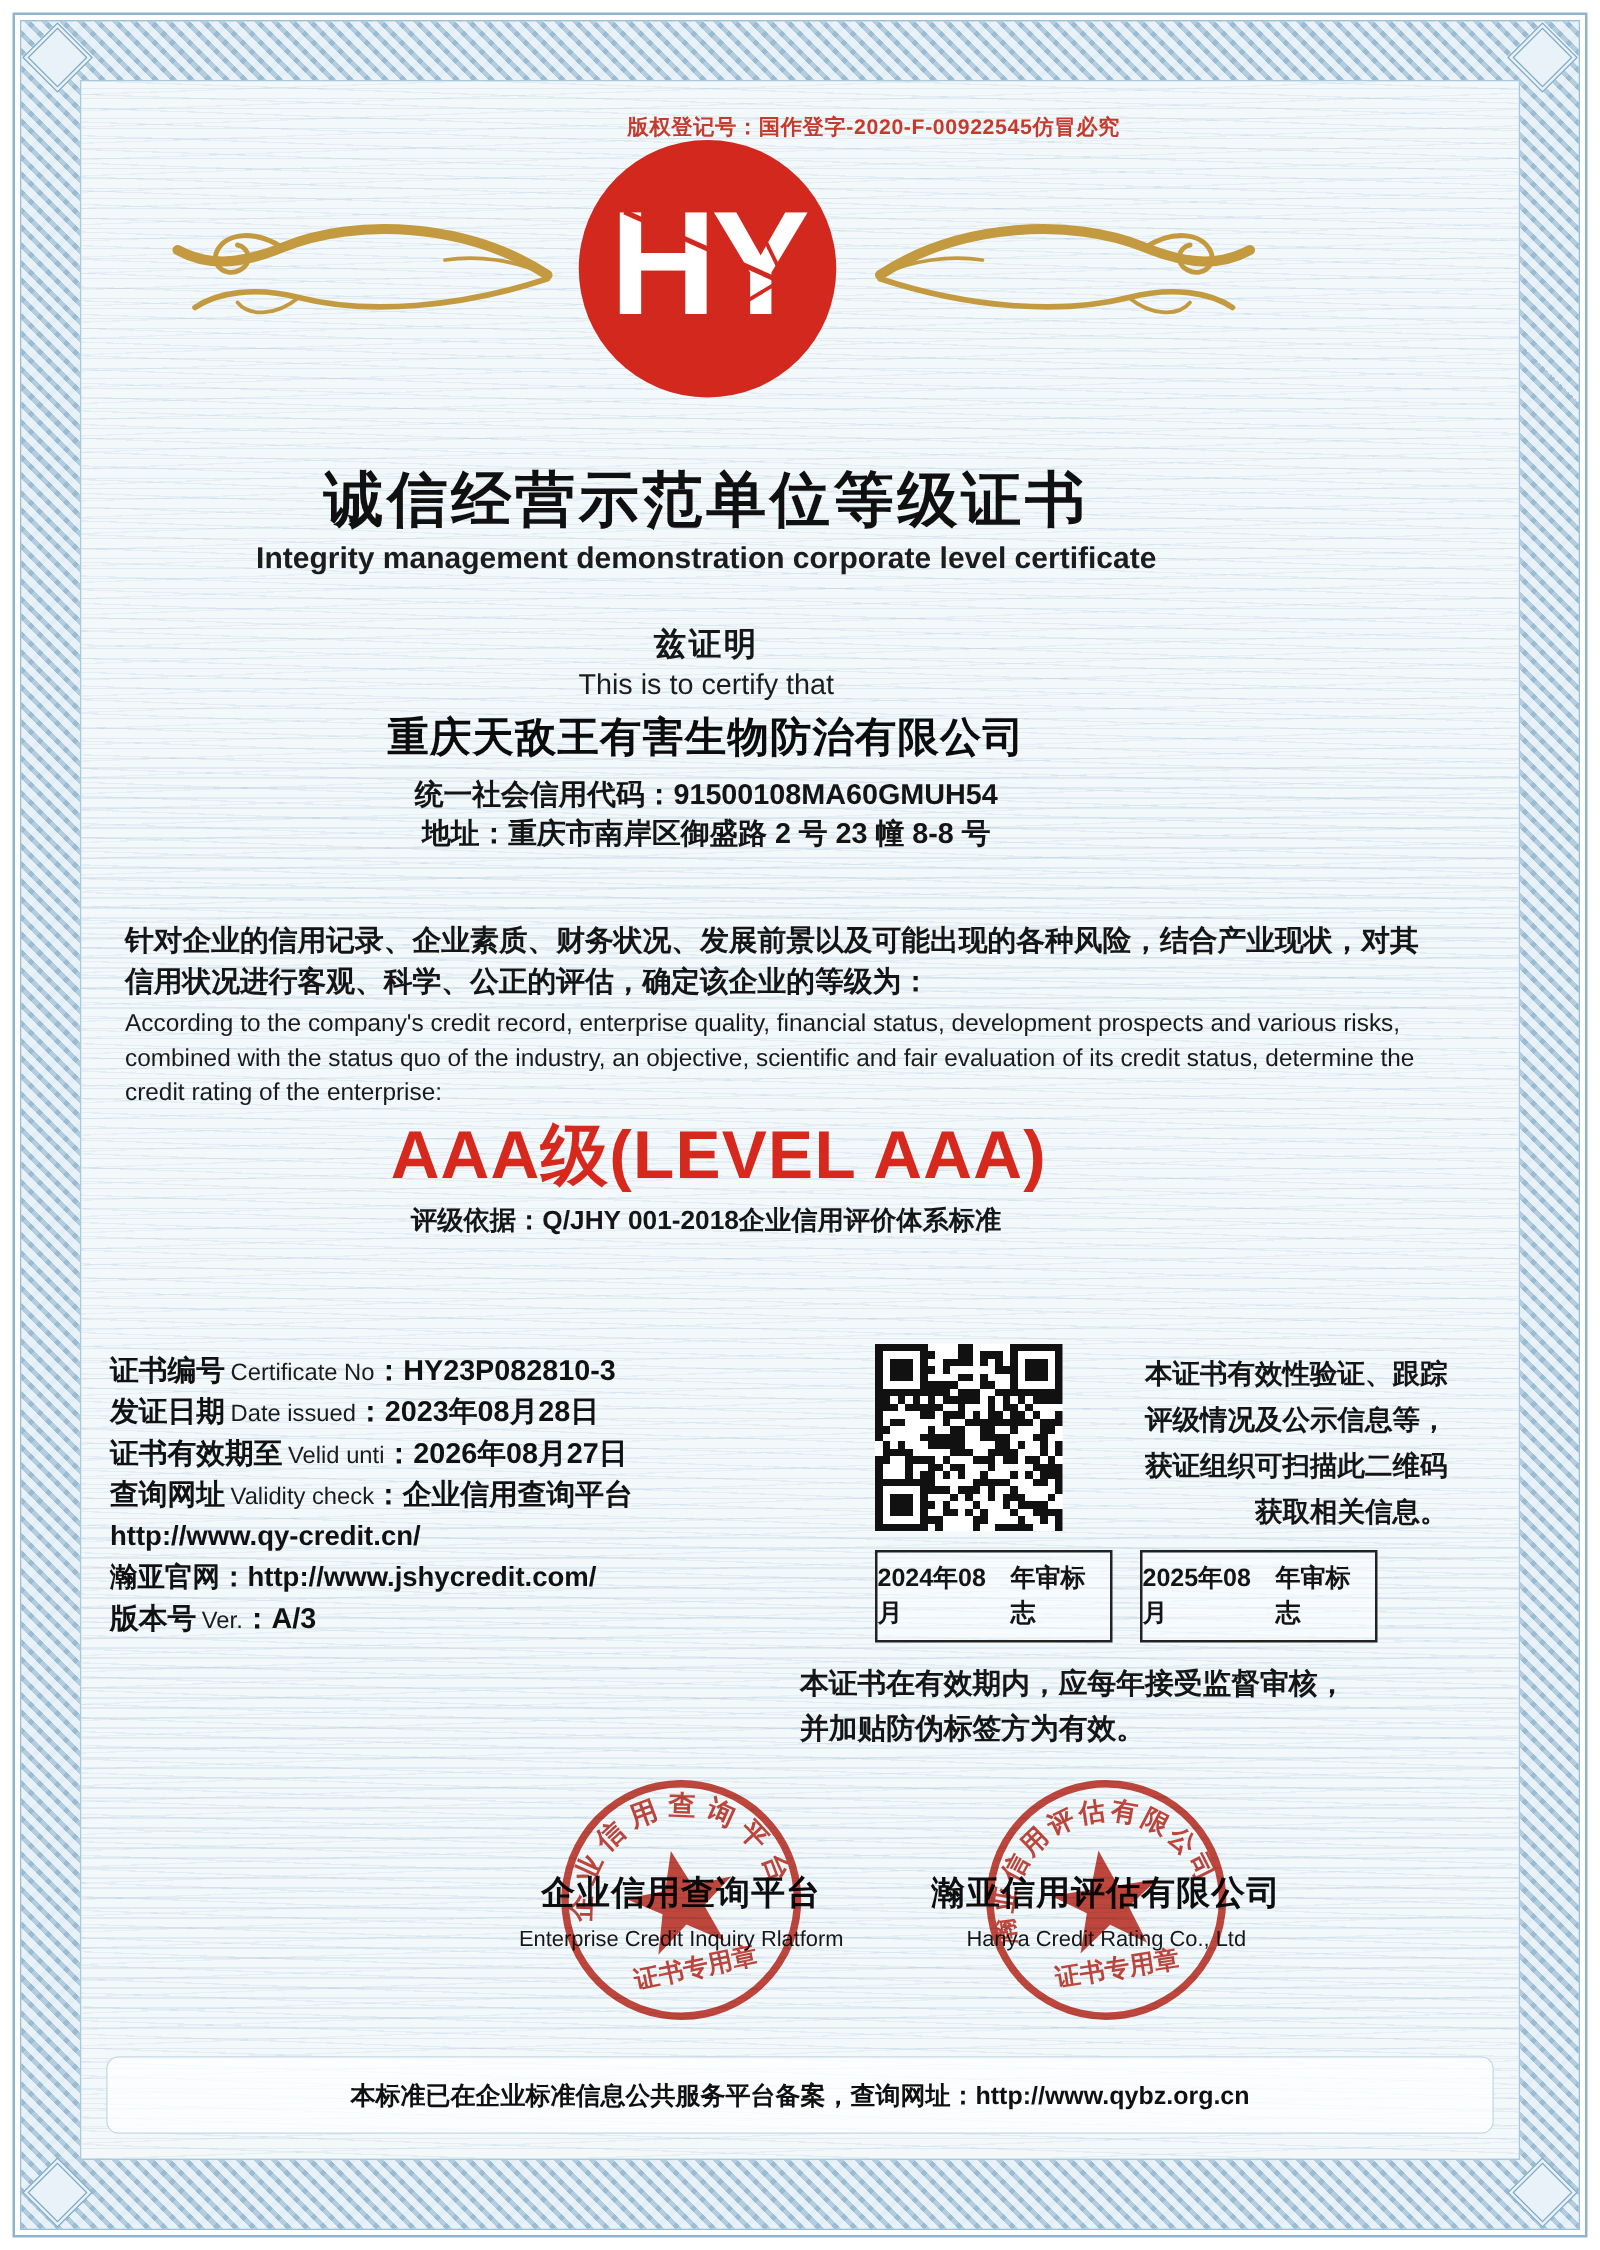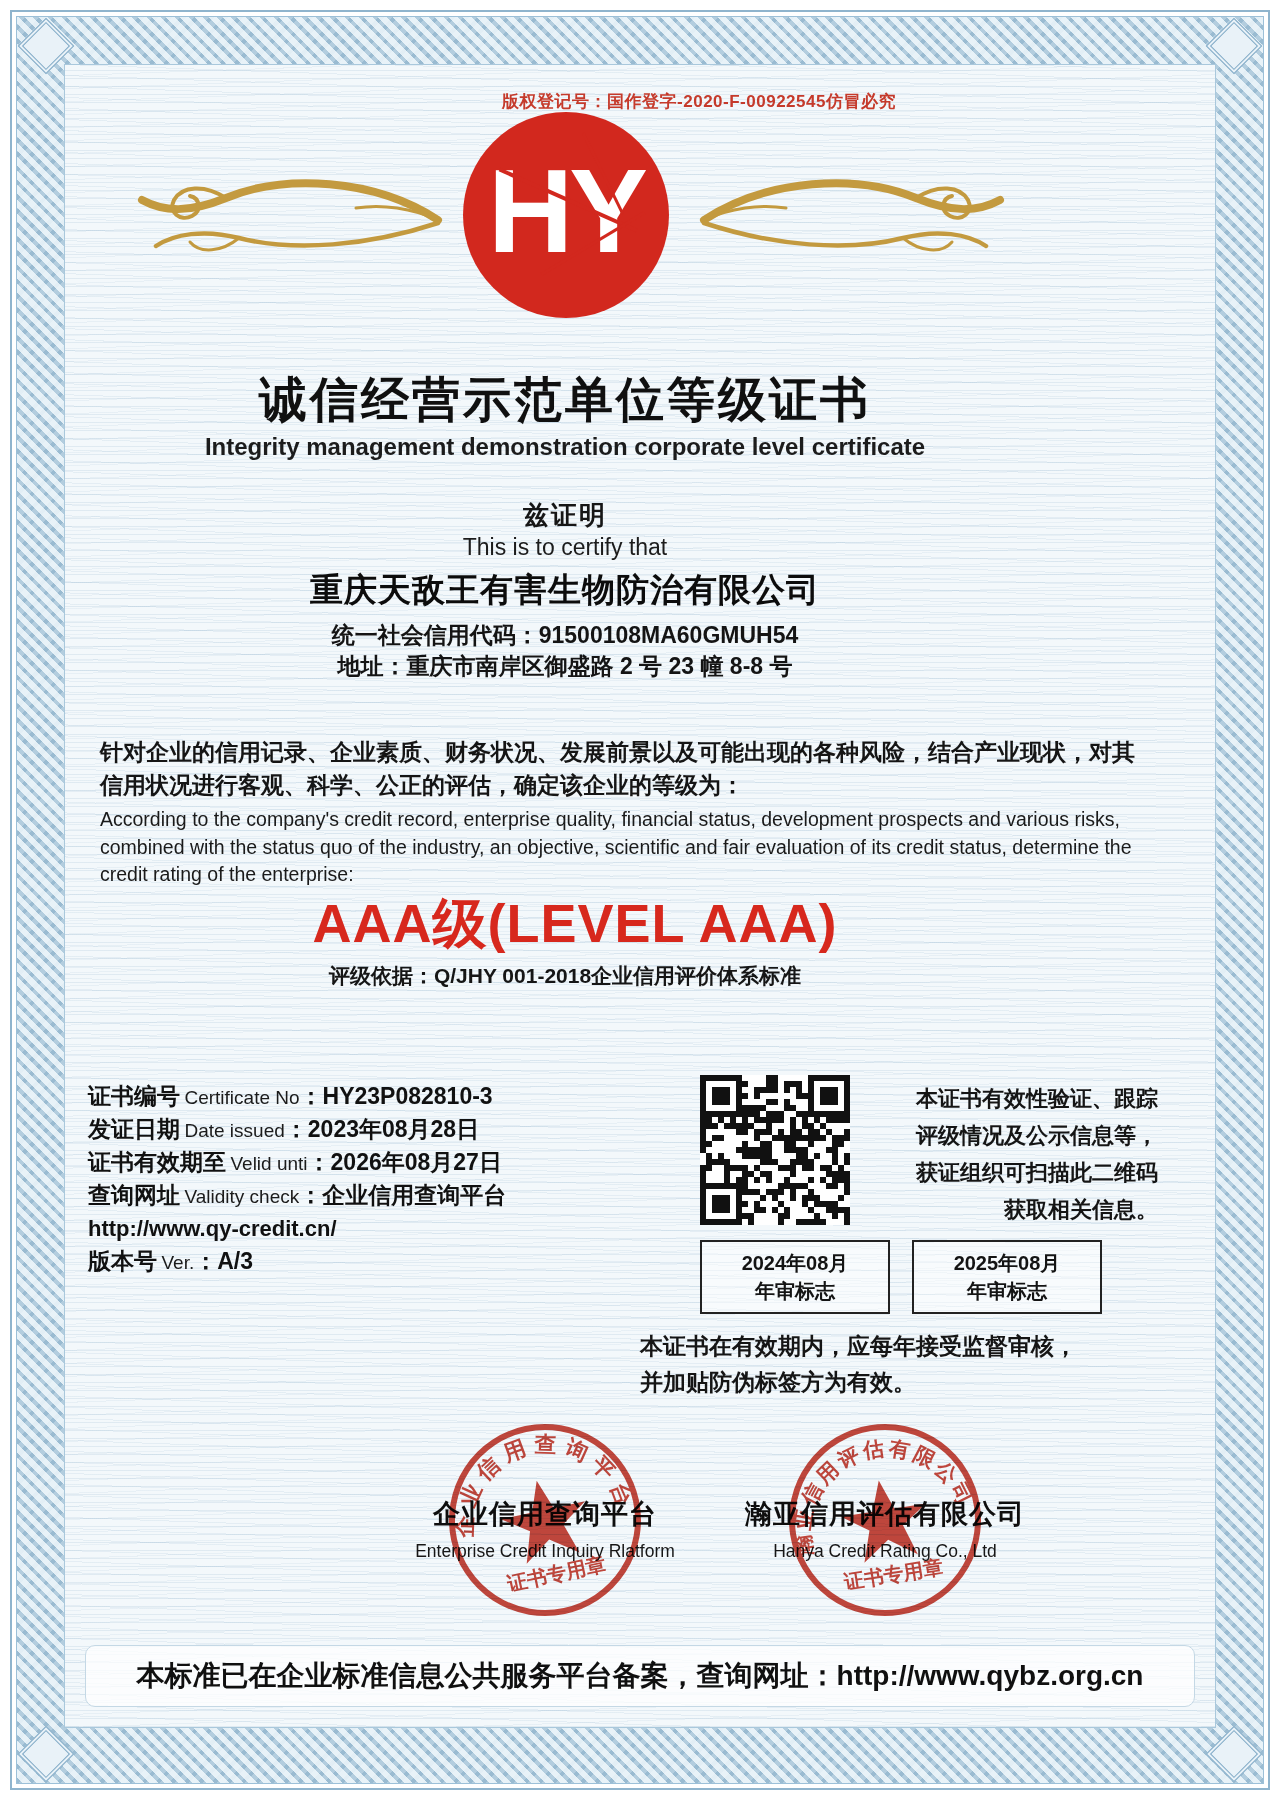--- a/index.html
+++ b/index.html
@@ -83,21 +83,21 @@
   .lab-en { font-size:19px; font-weight:500; color:#1b1b1b; }
   .colon  { font-size:23px; font-weight:700; }
   .val    { font-size:23px; font-weight:600; }
   .urlline{ font-size:22px; font-weight:700; }
   
   .qr-box { top:1075px; left:700px; width:150px; height:150px; background:#ffffff; }
   .qr-note { top:1080px; left:868px; width:290px; text-align:right; }
   .qr-note div { font-size:22px; line-height:37px; font-weight:600; color:#151515; }
   .mark-box {
     top:1240px; width:190px; height:74px; border:2px solid #222;
-    display:flex; flex-direction:column; align-items:center; justify-content:center;
+    display:flex; flex-direction:row; align-items:center; justify-content:center;
     background:rgba(255,255,255,.45);
   }
   .mark-box.b1 { left:700px; } .mark-box.b2 { left:912px; }
   .mark-box div { font-size:20px; font-weight:600; color:#141414; line-height:28px; }
   .validity-note { top:1328px; left:640px; width:480px; text-align:left; }
   .validity-note div { font-size:23px; line-height:36px; font-weight:600; color:#151515; }
   
   .org-block { text-align:center; }
   .org-cn { font-size:27px; font-weight:800; color:#0e0e0e; letter-spacing:1px; }
   .org-en { font-size:17.5px; color:#161616; margin-top:9px; }
@@ -105,21 +105,21 @@
   .org-right { top:1496px; left:635px; width:500px; }
   .seal { width:212px; height:212px; z-index:8; mix-blend-mode:multiply; opacity:.93; }
   .seal.s-left  { top:1414px; left:439px; transform:rotate(-12deg); }
   .seal.s-right { top:1414px; left:779px; transform:rotate(-9deg); }
   
   .footer-bar {
     top:1645px; left:85px; width:1110px; height:62px; border-radius:10px;
     background:rgba(255,255,255,.75); border:1px solid #c4d8e5;
     display:flex; align-items:center; justify-content:center;
   }
-  .footer-text { font-size:28px; font-weight:700; color:#101010; }
+  .footer-text { font-size:20px; font-weight:700; color:#101010; }
 </style>
 </head>
 <body>
 
 <div class="page">
 
   <div class="frame-outer"></div>
   <div class="frame-band"></div>
   <div class="corner tl"></div>
   <div class="corner tr"></div>
@@ -180,20 +180,21 @@
     </div>
     <div class="detail-line">
       <span class="lab-cn">证书有效期至</span>
       <span class="lab-en">Velid unti</span><span class="colon">：</span><span class="val">2026年08月27日</span>
     </div>
     <div class="detail-line">
       <span class="lab-cn">查询网址</span>
       <span class="lab-en">Validity check</span><span class="colon">：</span><span class="val">企业信用查询平台</span>
     </div>
     <div class="detail-line urlline">http://www.qy-credit.cn/</div>
+    <div class="detail-line urlline">瀚亚官网：http://www.jshycredit.com/</div>
     <div class="detail-line">
       <span class="lab-cn">版本号</span>
       <span class="lab-en">Ver.</span><span class="colon">：</span><span class="val">A/3</span>
     </div>
   </div>
 
   <div class="abs qr-box">
     <svg id="qr-svg" width="150" height="150" viewBox="0 0 25 25" shape-rendering="crispEdges">
         <rect x="0" y="0" width="25" height="25" fill="#ffffff"></rect>
         <rect x="11" y="0" width="1" height="1" fill="#111"></rect>

